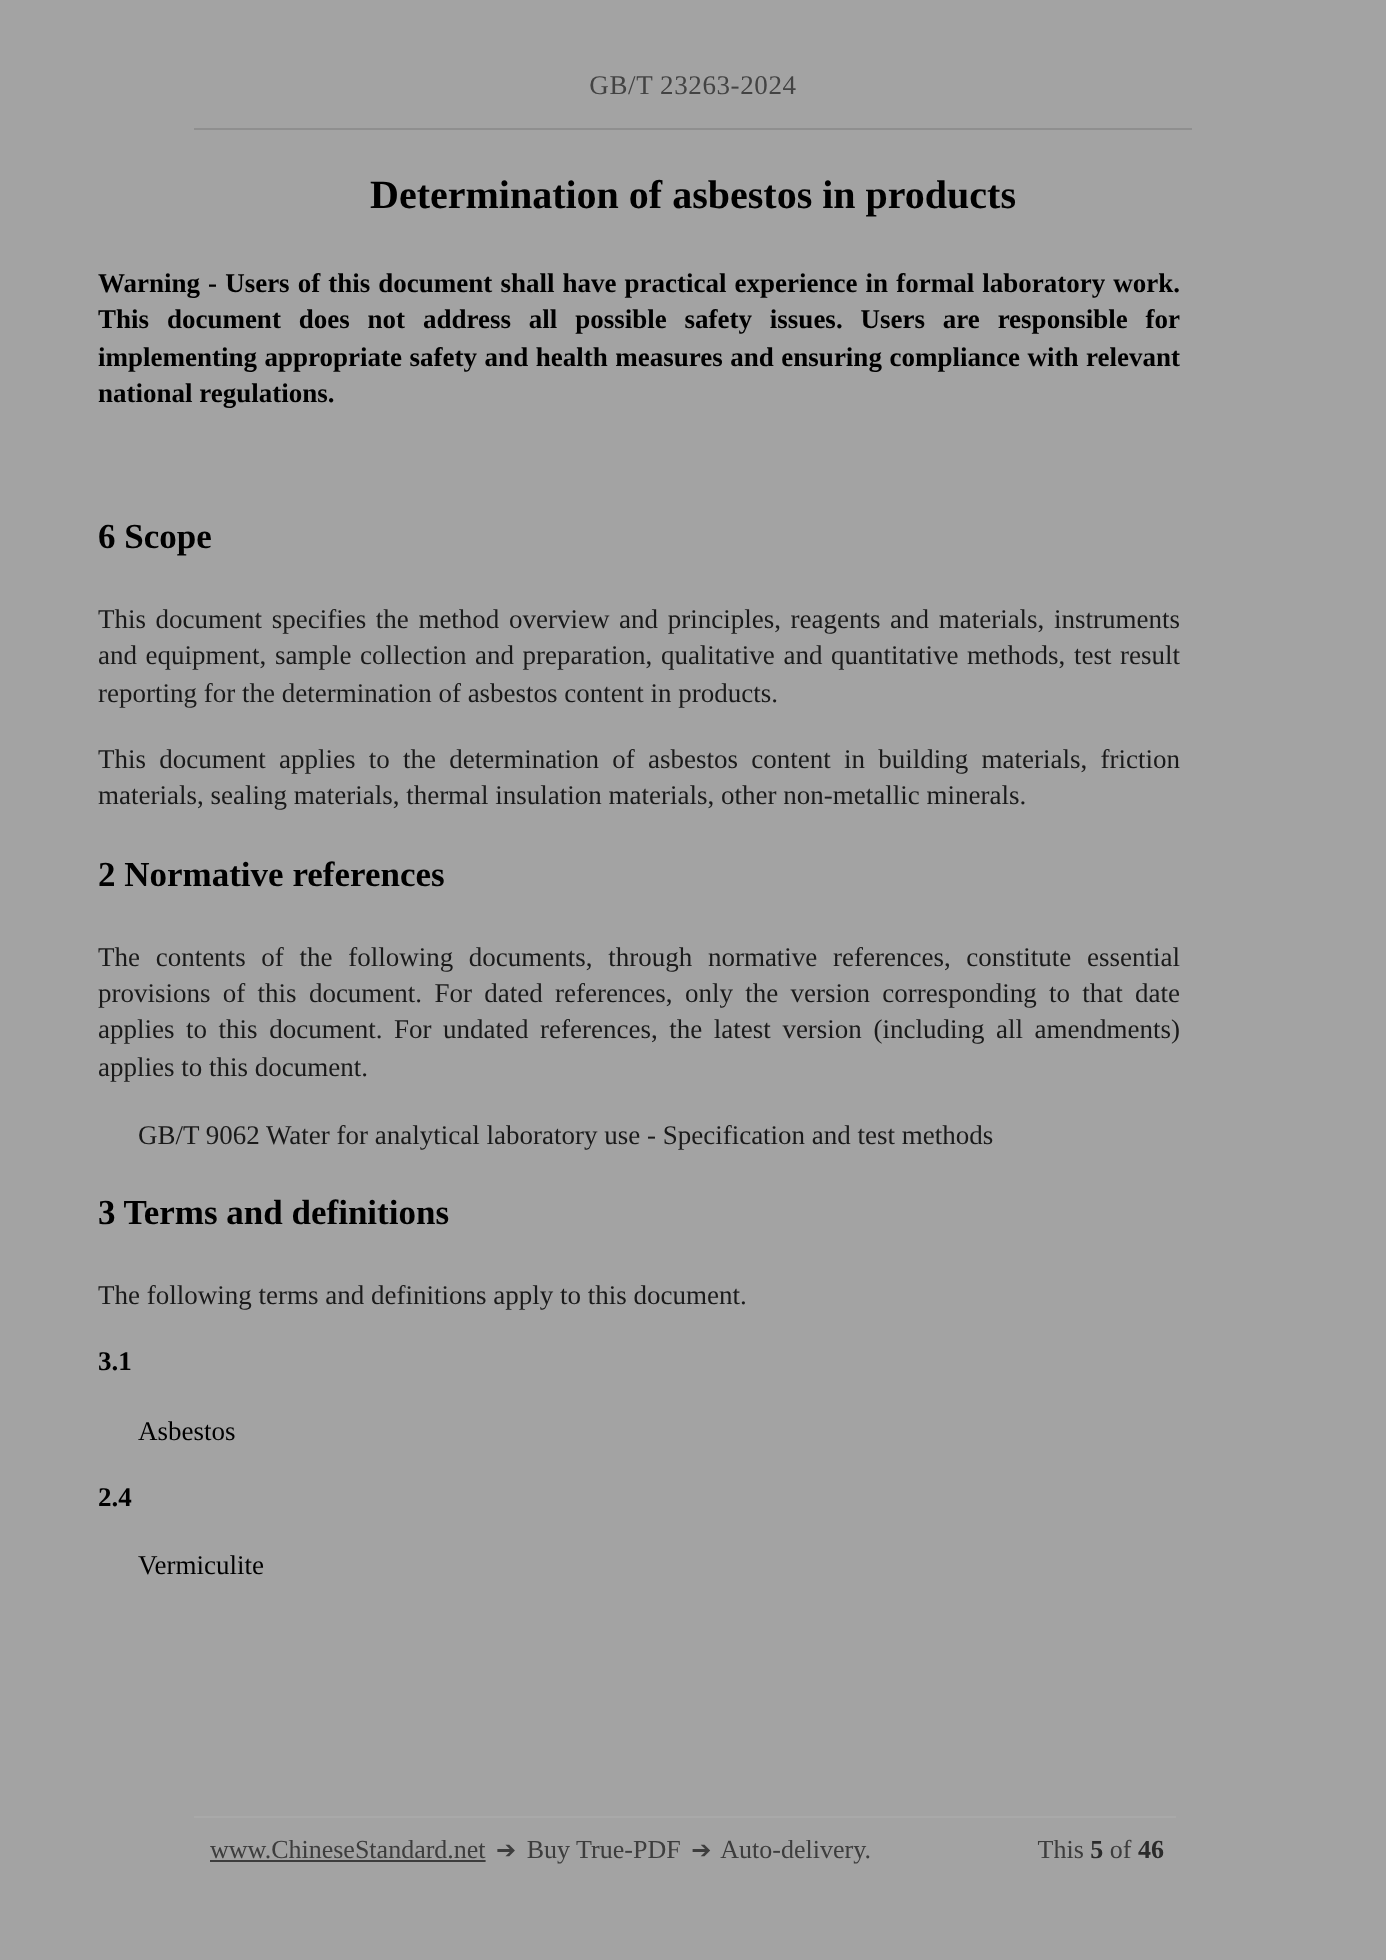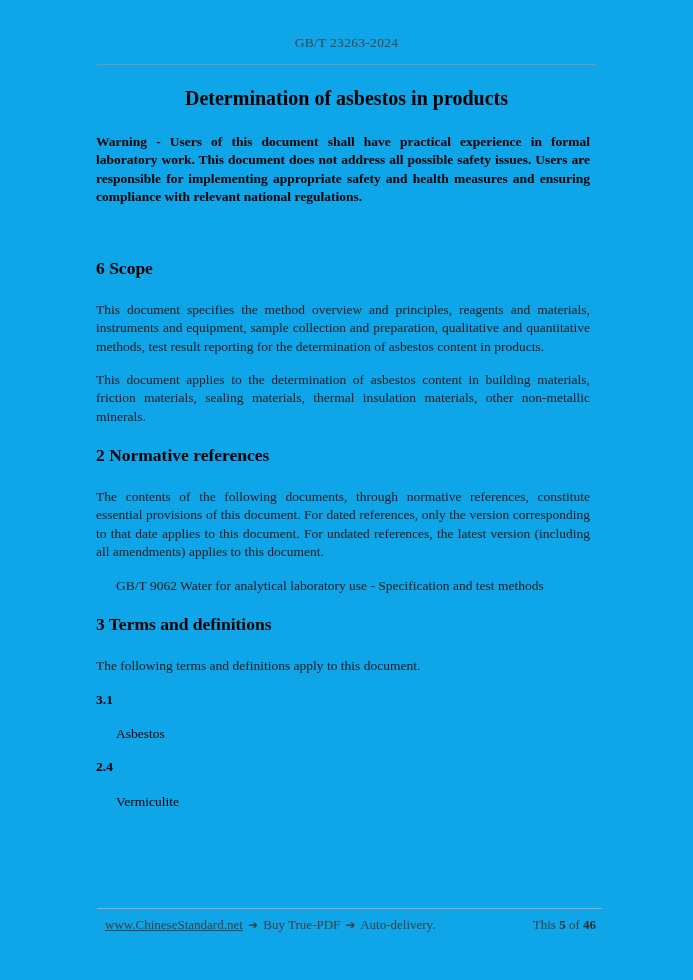--- a/index.html
+++ b/index.html
@@ -4,21 +4,21 @@
 <style>
   html, body {
     margin: 0;
     padding: 0;
     background: #ffffff;
   }
   .page {
     position: relative;
     width: 693px;
     height: 980px;
-    background: #0ea5e9;
+    background: #a3a3a3;
     font-family: "Liberation Serif", "DejaVu Serif", serif;
     color: #1a1a1a;
     overflow: hidden;
     box-sizing: border-box;
   }
   .header-text {
     padding-top: 35px;
     text-align: center;
     font-size: 13.5px;
     line-height: 16px;
@@ -33,21 +33,21 @@
   }
   .doc-title {
     margin: 22px 97px 0 97px;
     text-align: center;
     font-size: 20px;
     line-height: 22px;
     font-weight: bold;
     color: #000000;
   }
   .content {
-    margin: 0 103px 0 96px;
+    margin: 0 103px 0 49px;
     font-size: 13.5px;
     line-height: 18.3px;
   }
   .warning {
     margin: 24px 0 52px 0;
     font-weight: bold;
     text-align: justify;
     color: #000000;
   }
   h2.section-heading {
@@ -74,21 +74,21 @@
     font-weight: normal;
     color: #000000;
   }
   p.term-def {
     margin: 14px 0 0 20px;
     text-align: justify;
   }
   .footer {
     position: absolute;
     left: 97px;
-    right: 91px;
+    right: 105px;
     bottom: 47px;
   }
   .footer .rule-footer {
     border: none;
     border-top: 1px solid #a9a9a9;
     margin: 0 0 8px 0;
     height: 0;
   }
   .footer-row {
     display: flex;

